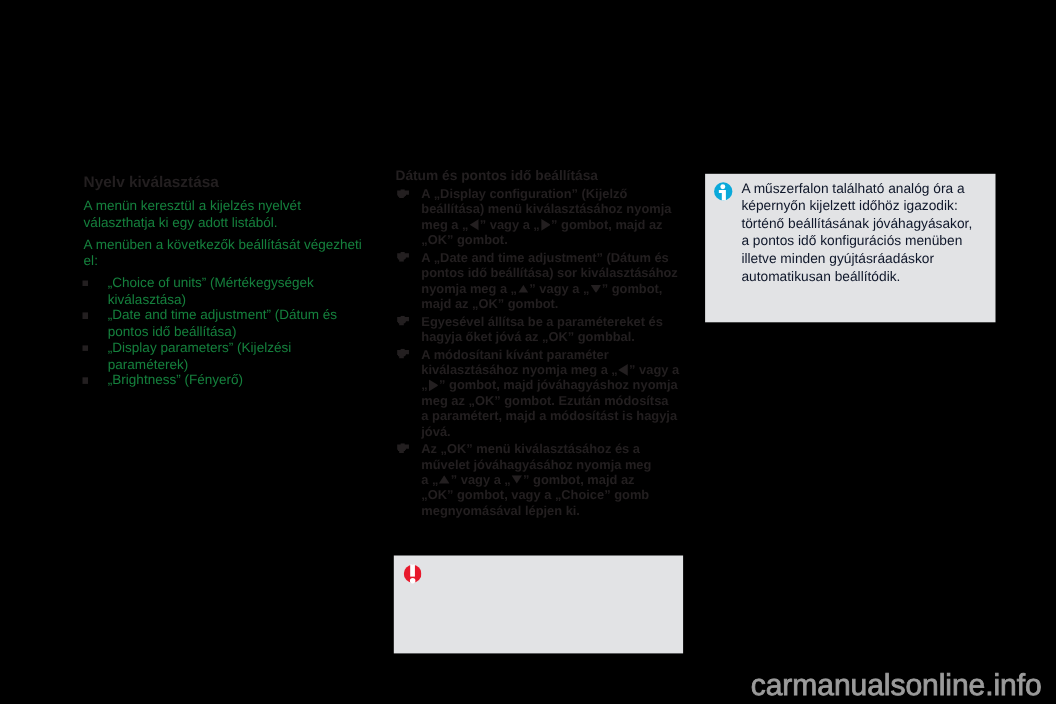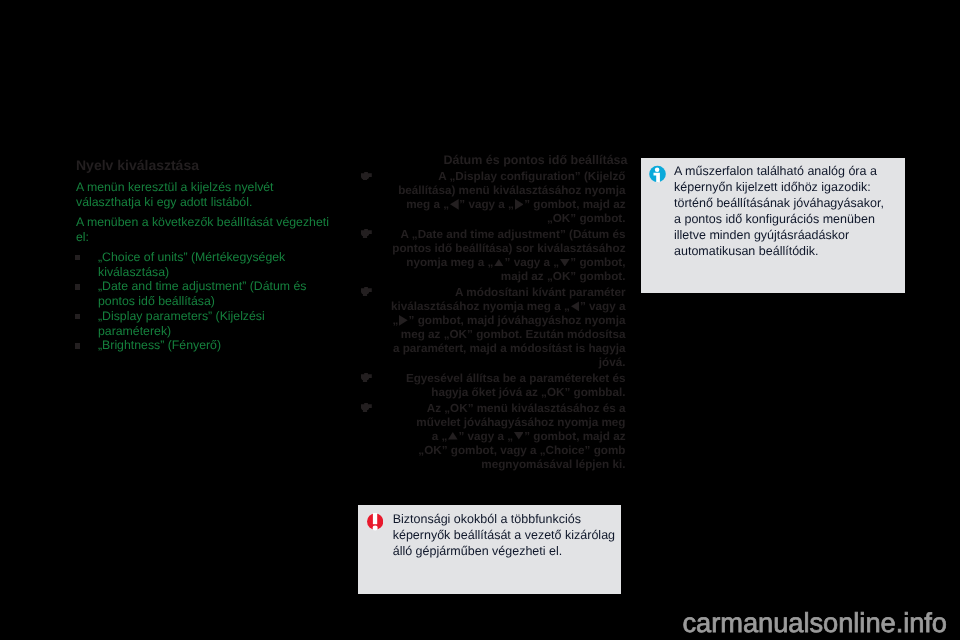--- a/index.html
+++ b/index.html
@@ -21,21 +21,21 @@
   #left .hd.h1{margin:0;}
   #left .p1{margin-top:5.5px;}
   #left .hd.h2{margin-top:96px;}
   #left .p2{margin-top:5.5px;}
   ul.sq{list-style:none;margin:5.3px 0 0 0;padding:0;}
   ul.sq > li{position:relative;padding-left:22px;margin:0;}
   ul.sq > li .sqb{position:absolute;left:-1px;top:5.2px;
       width:5.2px;height:5.2px;background:#231f20;}
 
   
-  #mid{left:359.5px;top:154.3px;width:268px;text-align:right;}
+  #mid{left:359.5px;top:154.3px;width:268px;}
   #mid .mhd{margin:0;font-size:12.5px;}
   ul.hand{list-style:none;margin:0.4px 0 0 0;padding:0;}
   ul.hand > li{position:relative;padding-left:21.5px;margin:2px;}
   ul.hand > li .hicon{position:absolute;left:-0.5px;top:1.3px;width:10.8px;height:8.9px;line-height:0;}
 
   .tri{display:inline-block;line-height:0;margin:0 0.8px;}
   .tri.h{width:8.7px;height:10.7px;vertical-align:-1.9px;}
   .tri.v{width:9.6px;height:7.5px;vertical-align:-0.2px;}
 
   
@@ -120,44 +120,44 @@
               <path d="M32 0 H69 V12 H108 V50 H80 V62 H72 V69 H61 V89 H19 V69 H8 V58 H0 V12 H32 Z" fill="#231f20"></path>
             </svg></span>
         <div>A „Date and time adjustment” (Dátum és</div>
         <div>pontos idő beállítása) sor kiválasztásához</div>
         <div>nyomja meg a „<span class="tri v"><svg viewBox="0 0 96 75" width="9.6" height="7.5">
                 <path d="M0 75 L96 75 L48 0 Z" fill="#231f20"></path>
               </svg></span>” vagy a „<span class="tri v"><svg viewBox="0 0 96 75" width="9.6" height="7.5">
                 <path d="M0 0 L96 0 L48 75 Z" fill="#231f20"></path>
               </svg></span>” gombot,</div>
         <div>majd az „OK” gombot.</div>
+      </li>
+
+      <li>
+        <span class="hicon"><svg viewBox="0 0 108 89" width="10.8" height="8.9" aria-hidden="true">
+              <path d="M32 0 H69 V12 H108 V50 H80 V62 H72 V69 H61 V89 H19 V69 H8 V58 H0 V12 H32 Z" fill="#231f20"></path>
+            </svg></span>
+        <div>Egyesével állítsa be a paramétereket és</div>
+        <div>hagyja őket jóvá az „OK” gombbal.</div>
       </li>
 
       <li>
         <span class="hicon"><svg viewBox="0 0 108 89" width="10.8" height="8.9" aria-hidden="true">
               <path d="M32 0 H69 V12 H108 V50 H80 V62 H72 V69 H61 V89 H19 V69 H8 V58 H0 V12 H32 Z" fill="#231f20"></path>
             </svg></span>
         <div>A módosítani kívánt paraméter</div>
         <div>kiválasztásához nyomja meg a „<span class="tri h"><svg viewBox="0 0 87 107" width="8.7" height="10.7">
                 <path d="M87 0 L87 107 L0 53.5 Z" fill="#231f20"></path>
               </svg></span>” vagy a</div>
         <div>„<span class="tri h"><svg viewBox="0 0 87 107" width="8.7" height="10.7">
                 <path d="M0 0 L0 107 L87 53.5 Z" fill="#231f20"></path>
               </svg></span>” gombot, majd jóváhagyáshoz nyomja</div>
         <div>meg az „OK” gombot. Ezután módosítsa</div>
         <div>a paramétert, majd a módosítást is hagyja</div>
         <div>jóvá.</div>
-      </li>
-
-      <li>
-        <span class="hicon"><svg viewBox="0 0 108 89" width="10.8" height="8.9" aria-hidden="true">
-              <path d="M32 0 H69 V12 H108 V50 H80 V62 H72 V69 H61 V89 H19 V69 H8 V58 H0 V12 H32 Z" fill="#231f20"></path>
-            </svg></span>
-        <div>Egyesével állítsa be a paramétereket és</div>
-        <div>hagyja őket jóvá az „OK” gombbal.</div>
       </li>
 
       <li>
         <span class="hicon"><svg viewBox="0 0 108 89" width="10.8" height="8.9" aria-hidden="true">
               <path d="M32 0 H69 V12 H108 V50 H80 V62 H72 V69 H61 V89 H19 V69 H8 V58 H0 V12 H32 Z" fill="#231f20"></path>
             </svg></span>
         <div>Az „OK” menü kiválasztásához és a</div>
         <div>művelet jóváhagyásához nyomja meg</div>
         <div>a „<span class="tri v"><svg viewBox="0 0 96 75" width="9.6" height="7.5">
                 <path d="M0 75 L96 75 L48 0 Z" fill="#231f20"></path>
@@ -185,21 +185,16 @@
       <div>automatikusan beállítódik.</div>
     </div>
   </div>
 
   <div class="box" id="warnbox">
     <span class="bicon"><svg viewBox="0 0 166 175" width="16.6" height="17.5" aria-hidden="true">
           <circle cx="81.5" cy="86" r="81" fill="#e8192c"></circle>
           <rect x="59" y="0" width="43" height="112" fill="#ffffff"></rect>
           <circle cx="81.5" cy="149" r="25" fill="#ffffff"></circle>
         </svg></span>
-    <div class="btxt">
-      <div>Biztonsági okokból a többfunkciós</div>
-      <div>képernyők beállítását a vezető kizárólag</div>
-      <div>álló gépjárműben végezheti el.</div>
-    </div>
   </div>
 
   <div id="wm">carmanualsonline.info</div>
 </div>
 
 </body></html>

